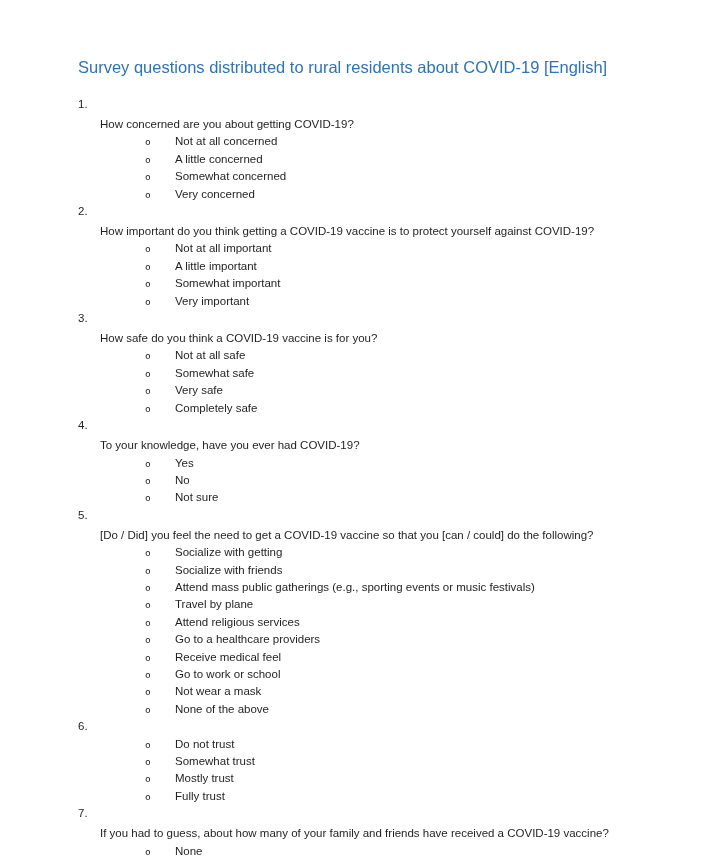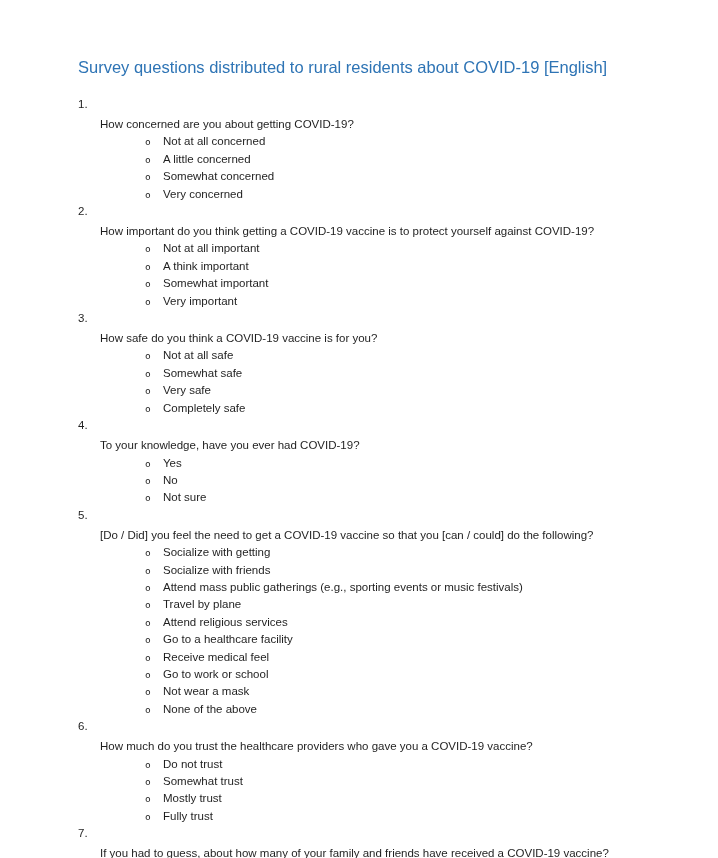--- a/index.html
+++ b/index.html
@@ -59,20 +59,21 @@
   .bullet {
     flex: none;
     width: 18px;
     font-family: "DejaVu Sans Mono", monospace;
     font-size: 9.5px;
     line-height: 17.4px;
   }
   .olabel {
     flex: none;
     white-space: nowrap;
+    margin-left: 12px;
   }
 </style>
 </head>
 <body>
 
 <div class="page">
 
   <h1 class="title">Survey questions distributed to rural residents about COVID-19 [English]</h1>
 
   <section class="question">
@@ -102,21 +103,21 @@
     <div class="q-head">
       <span class="qnum">2.</span>
       <span class="qtext">How important do you think getting a COVID-19 vaccine is to protect yourself against COVID-19?</span>
     </div>
     <div class="opt">
       <span class="bullet">o</span>
       <span class="olabel">Not at all important</span>
     </div>
     <div class="opt">
       <span class="bullet">o</span>
-      <span class="olabel">A think important</span>
+      <span class="olabel">A little important</span>
     </div>
     <div class="opt">
       <span class="bullet">o</span>
       <span class="olabel">Somewhat important</span>
     </div>
     <div class="opt">
       <span class="bullet">o</span>
       <span class="olabel">Very important</span>
     </div>
   </section>
@@ -183,21 +184,21 @@
     <div class="opt">
       <span class="bullet">o</span>
       <span class="olabel">Travel by plane</span>
     </div>
     <div class="opt">
       <span class="bullet">o</span>
       <span class="olabel">Attend religious services</span>
     </div>
     <div class="opt">
       <span class="bullet">o</span>
-      <span class="olabel">Go to a healthcare facility</span>
+      <span class="olabel">Go to a healthcare providers</span>
     </div>
     <div class="opt">
       <span class="bullet">o</span>
       <span class="olabel">Receive medical feel</span>
     </div>
     <div class="opt">
       <span class="bullet">o</span>
       <span class="olabel">Go to work or school</span>
     </div>
     <div class="opt">
@@ -206,21 +207,20 @@
     </div>
     <div class="opt">
       <span class="bullet">o</span>
       <span class="olabel">None of the above</span>
     </div>
   </section>
 
   <section class="question">
     <div class="q-head">
       <span class="qnum">6.</span>
-      <span class="qtext">How much do you trust the healthcare providers who gave you a COVID-19 vaccine?</span>
     </div>
     <div class="opt">
       <span class="bullet">o</span>
       <span class="olabel">Do not trust</span>
     </div>
     <div class="opt">
       <span class="bullet">o</span>
       <span class="olabel">Somewhat trust</span>
     </div>
     <div class="opt">

